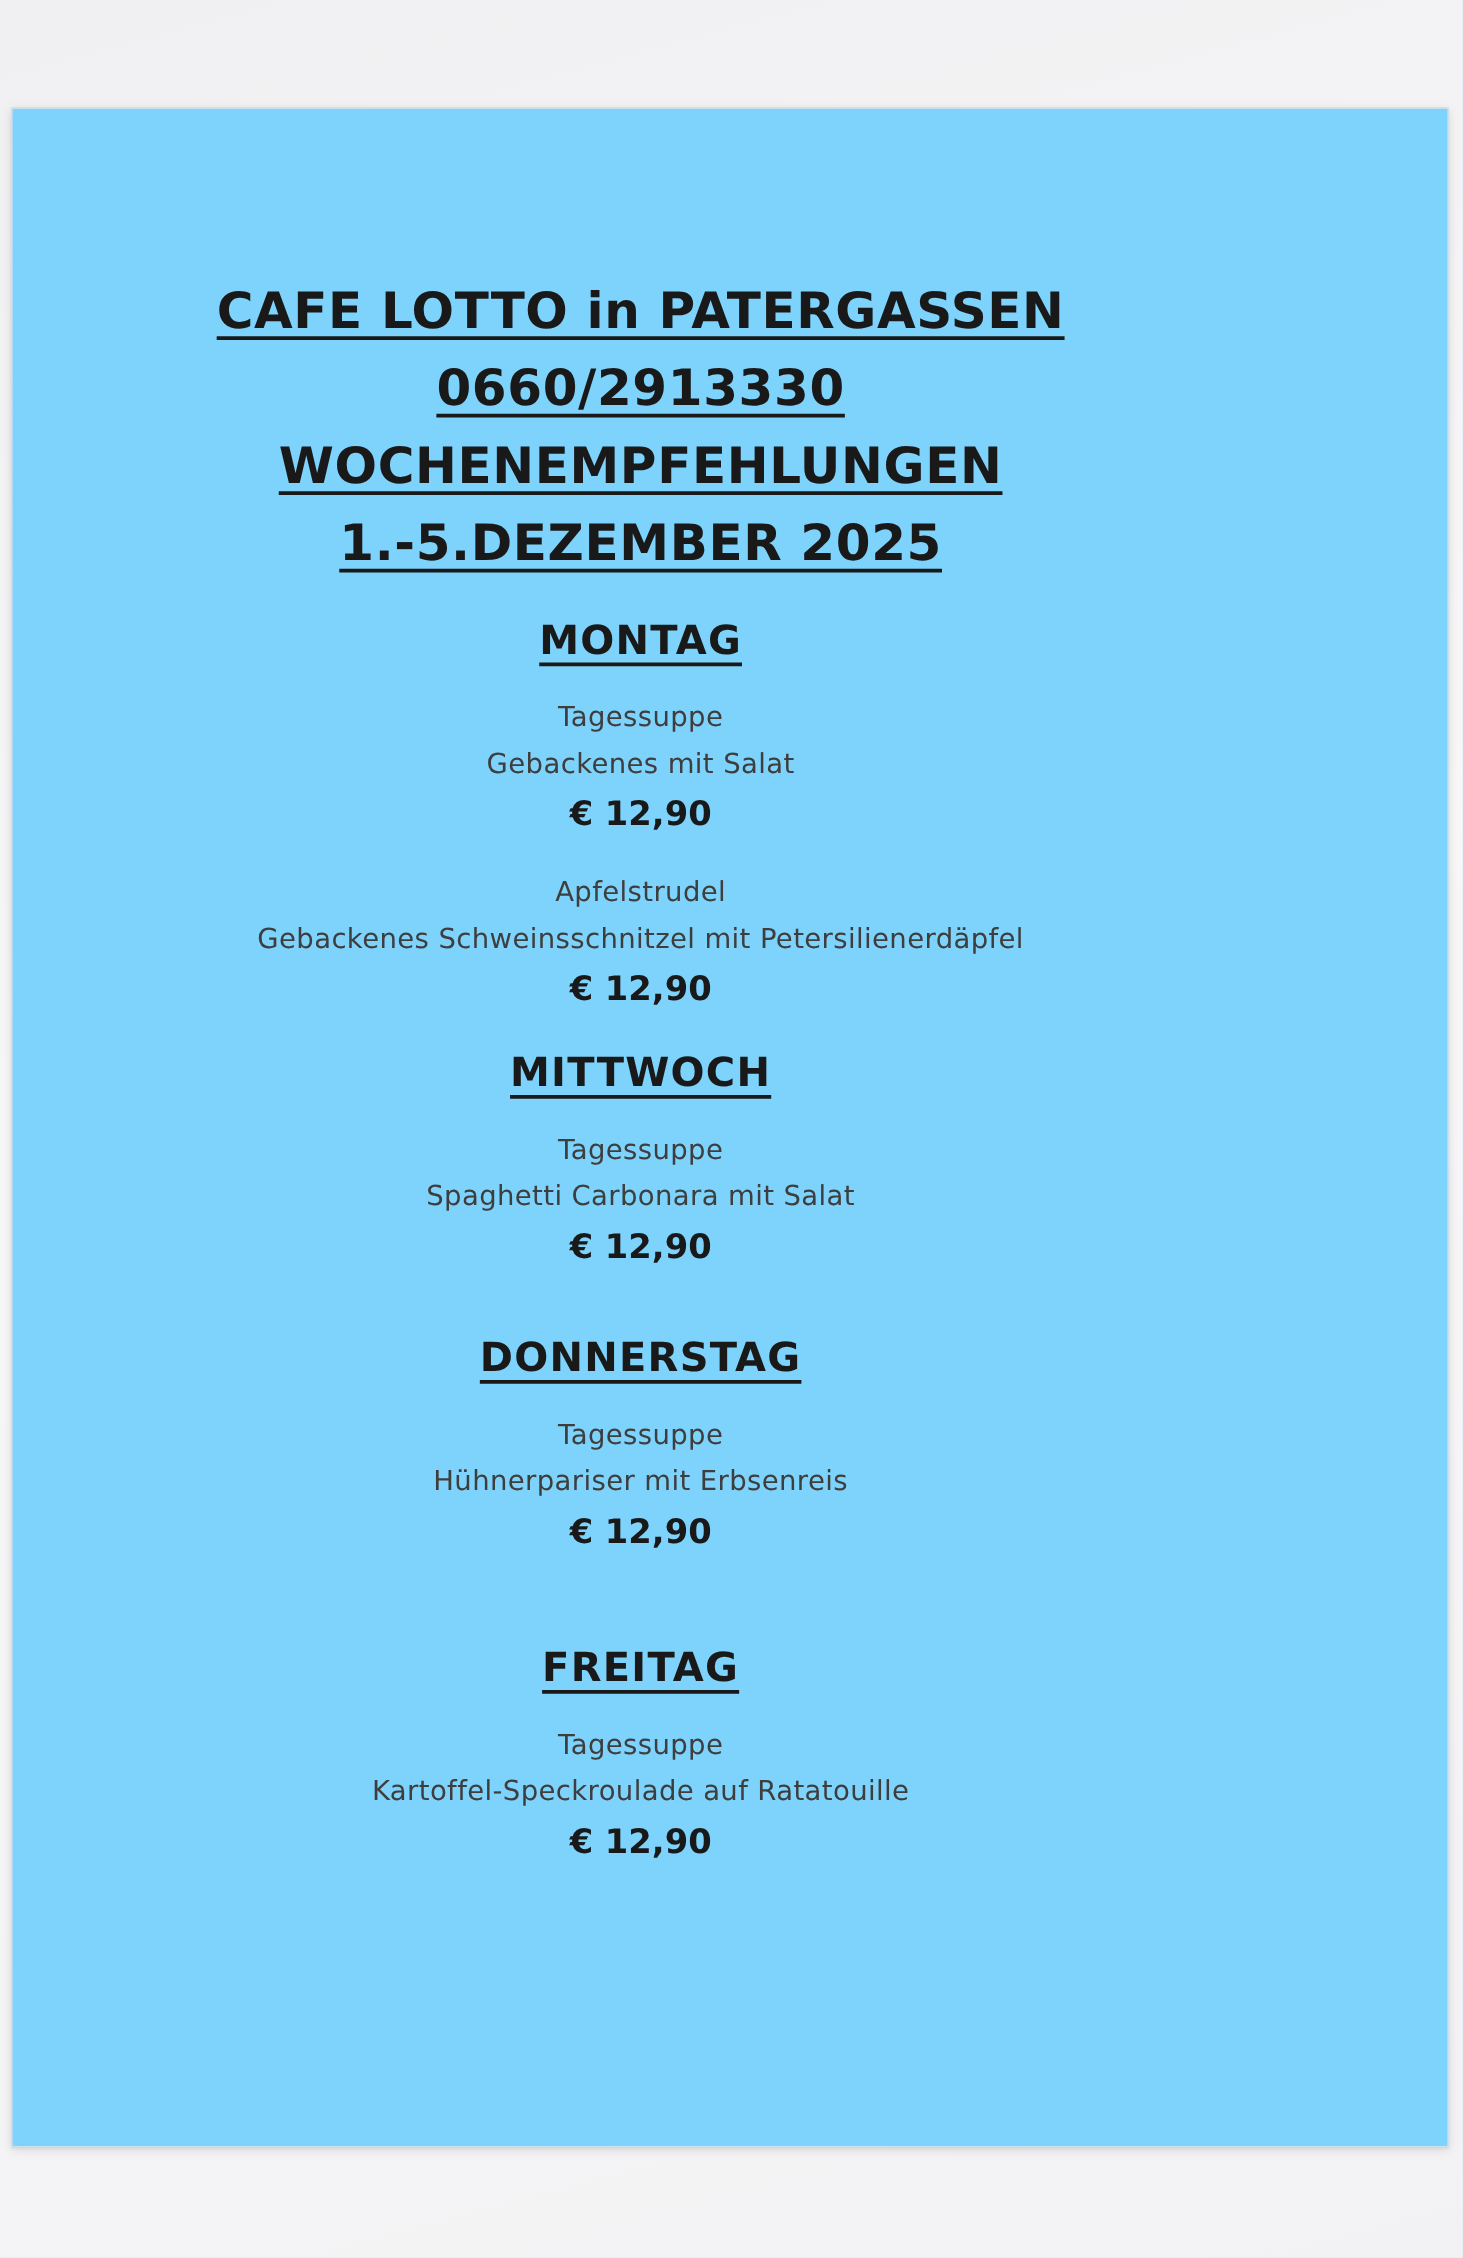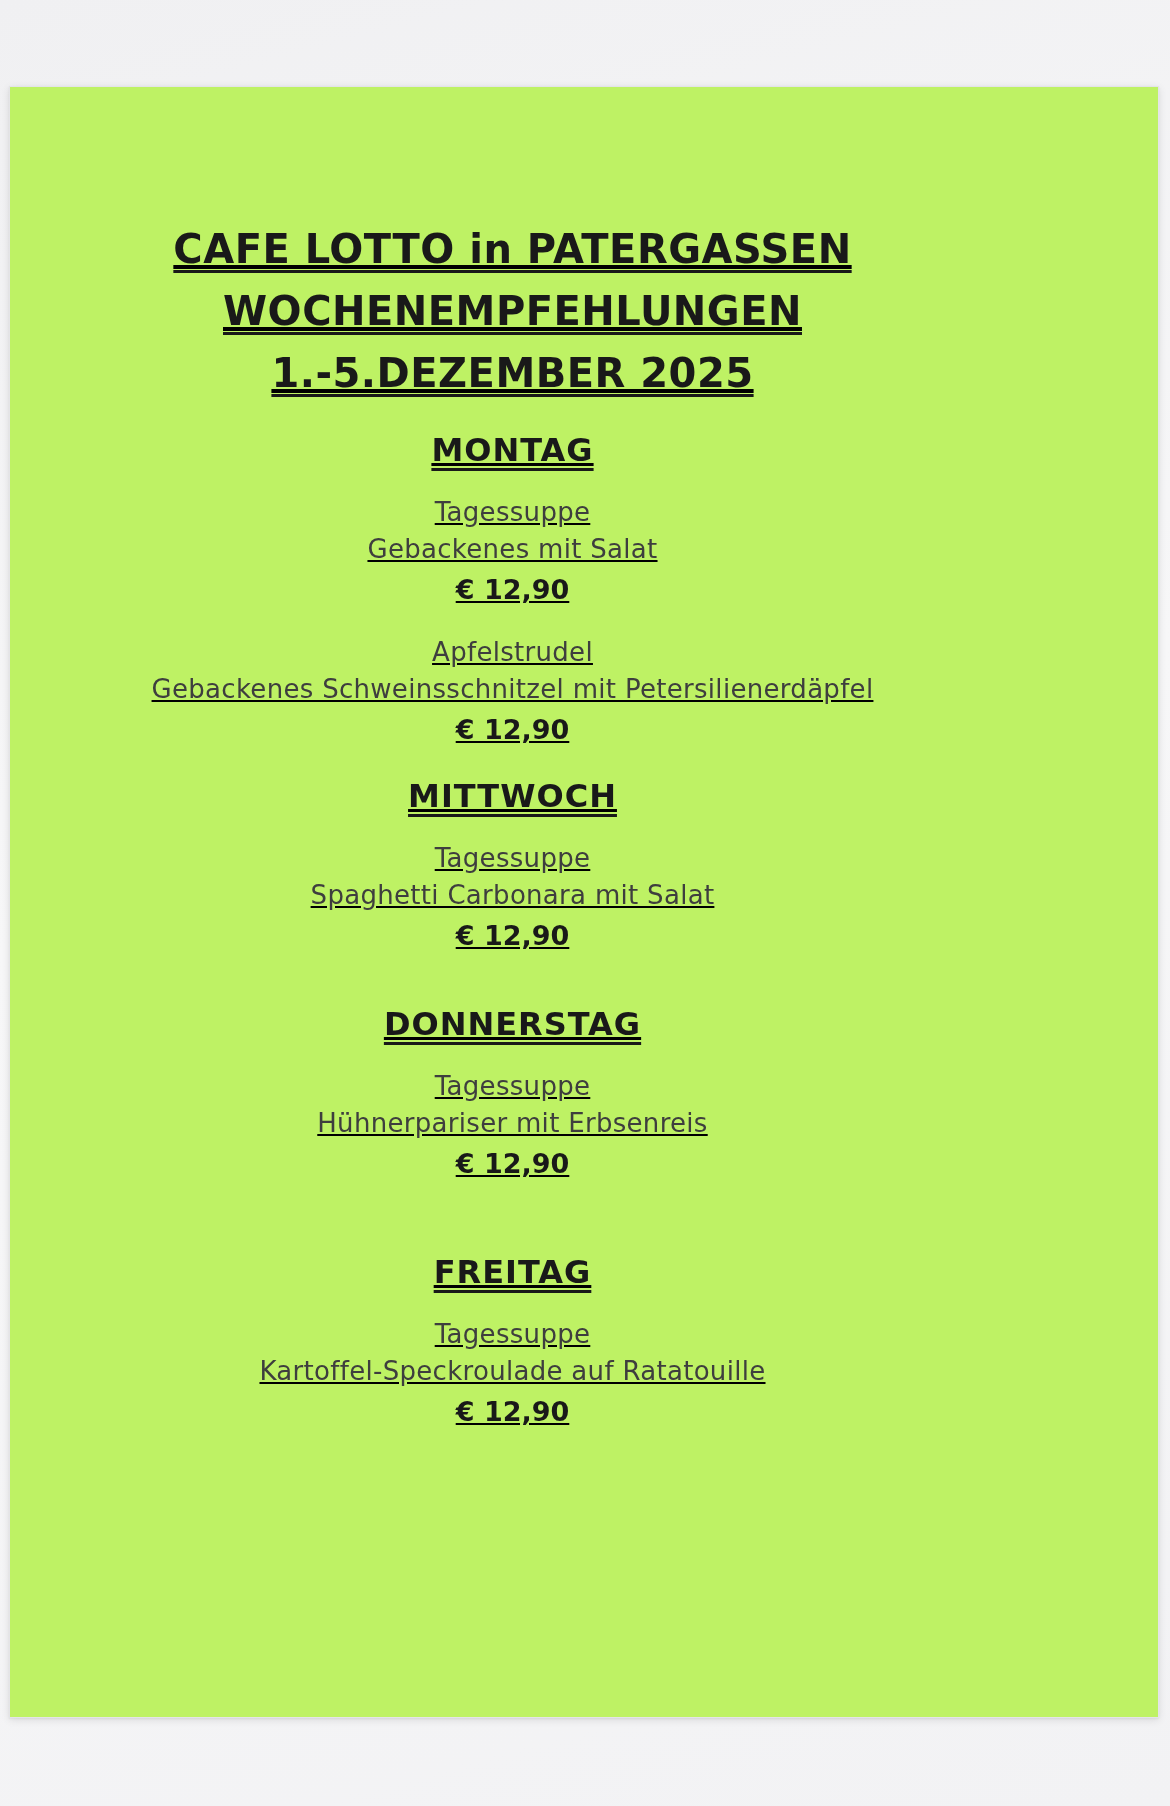--- a/index.html
+++ b/index.html
@@ -9,25 +9,24 @@
     width: 1170px;
     height: 1806px;
     background: linear-gradient(165deg, #f0f0f2 0%, #f7f7f8 45%, #f2f2f4 100%);
     font-family: "DejaVu Sans", sans-serif;
   }
   .sheet {
     position: relative;
     margin: 86px 11px 0 9px;
     width: 1150px;
     height: 1632px;
-    background: #bef264;
+    background: #7dd3fc;
     border: 1px solid #e4e4e7;
     box-shadow: 0 2px 8px rgba(0,0,0,0.10), 0 1px 2px rgba(0,0,0,0.06);
     overflow: hidden;
-    text-decoration: underline;
   }
   .content {
     width: 1005px;
     text-align: center;
     color: #191919;
   }
   .u {
     text-decoration: underline;
     text-decoration-thickness: 3px;
     text-underline-offset: 7px;
@@ -55,21 +54,21 @@
     line-height: 44px;
     font-weight: bold;
     letter-spacing: 1px;
     color: #191919;
   }
   .day-body {
     margin-top: 22px;
   }
   .line {
     margin: 0;
-    font-size: 26px;
+    font-size: 22px;
     line-height: 37px;
     font-weight: normal;
     letter-spacing: 0.3px;
     color: #3e3e3e;
   }
   .price {
     margin: 2px 0 0 0;
     font-size: 27px;
     line-height: 40px;
     font-weight: bold;
@@ -77,20 +76,21 @@
   }
 </style>
 </head>
 <body>
 
 <div class="sheet">
   <div class="content">
 
     <div class="title-block">
       <p class="title-line"><span class="u">CAFE LOTTO in PATERGASSEN</span></p>
+      <p class="title-line"><span class="u">0660/2913330</span></p>
       <p class="title-line"><span class="u">WOCHENEMPFEHLUNGEN</span></p>
       <p class="title-line"><span class="u">1.-5.DEZEMBER 2025</span></p>
     </div>
 
     <section class="day">
       <h2 class="day-name"><span class="u">MONTAG</span></h2>
       <div class="day-body">
         <p class="line">Tagessuppe</p>
         <p class="line">Gebackenes mit Salat</p>
         <p class="price">€ 12,90</p>

